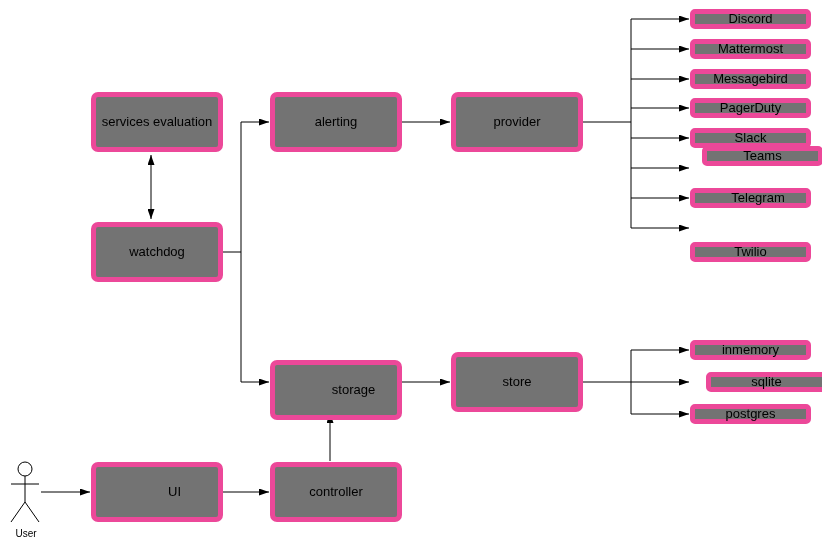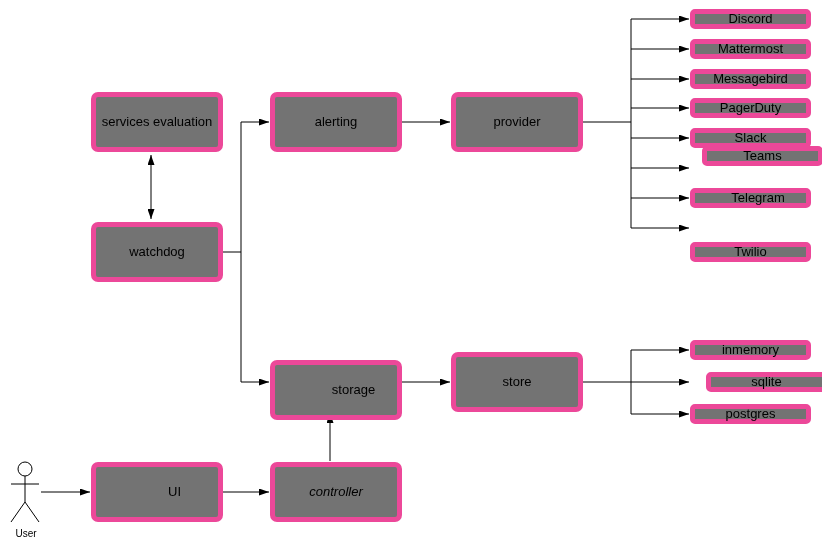--- a/index.html
+++ b/index.html
@@ -131,21 +131,21 @@
     </g>
   </svg>
 
   <div class="node big" style="left:91px;  top:92px;">services evaluation</div>
   <div class="node big" style="left:270px; top:92px;">alerting</div>
   <div class="node big" style="left:451px; top:92px;">provider</div>
   <div class="node big" style="left:91px;  top:222px;">watchdog</div>
   <div class="node big" style="left:270px; top:360px;padding-left:35px;">storage</div>
   <div class="node big" style="left:451px; top:352px;">store</div>
   <div class="node big" style="left:91px;  top:462px;padding-left:35px;">UI</div>
-  <div class="node big" style="left:270px; top:462px;font-style:italic;">controller</div>
+  <div class="node big" style="left:270px; top:462px;">controller</div>
 
   <div class="node leaf" style="left:690px; top:9px;">Discord</div>
   <div class="node leaf" style="left:690px; top:39px;">Mattermost</div>
   <div class="node leaf" style="left:690px; top:69px;">Messagebird</div>
   <div class="node leaf" style="left:690px; top:98px;">PagerDuty</div>
   <div class="node leaf" style="left:690px; top:128px;">Slack</div>
   <div class="node leaf" style="left:690px; top:146px;margin-left:12px;">Teams</div>
   <div class="node leaf" style="left:690px; top:188px;padding-left:15px;">Telegram</div>
   <div class="node leaf" style="left:690px; top:218px;margin-top:24px;">Twilio</div>
 

